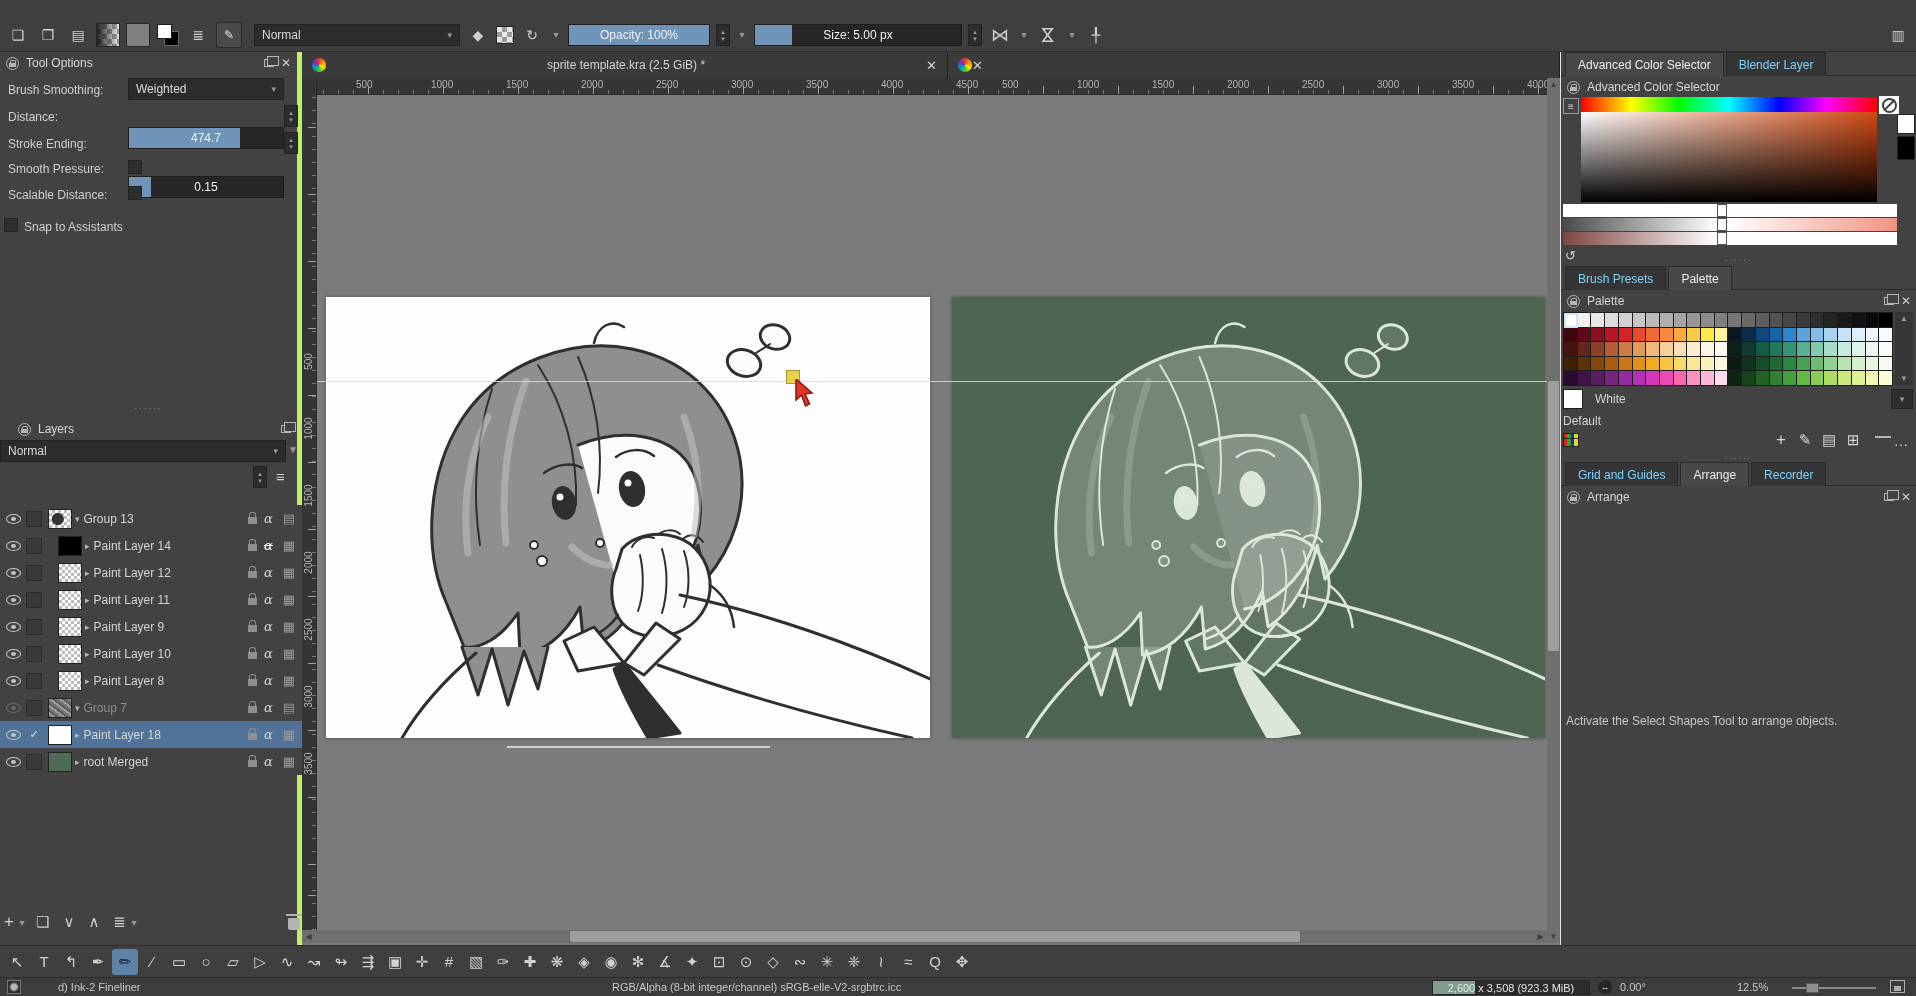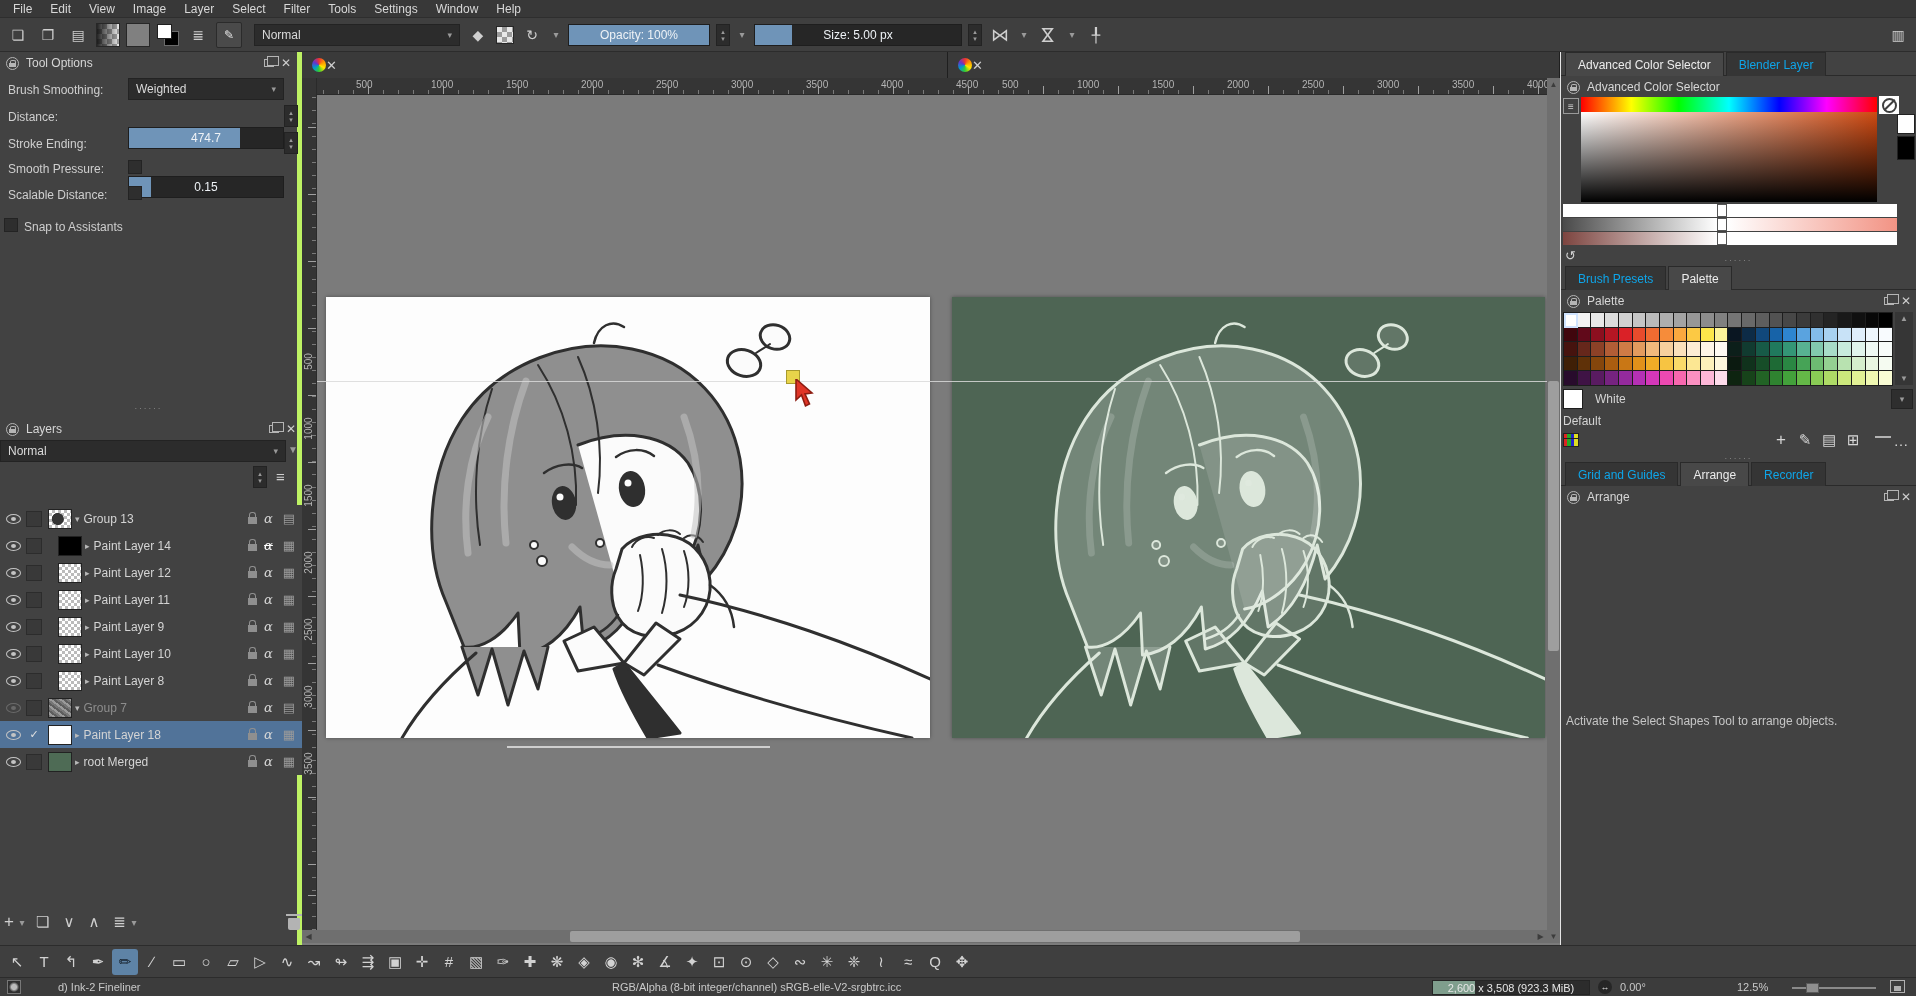--- a/index.html
+++ b/index.html
@@ -89,21 +89,21 @@
 #guide{position:absolute;left:15px;top:329px;width:1230px;height:1px;background:#d9d9d9;opacity:.85}
 #strayline{position:absolute;left:205px;top:694px;width:263px;height:2px;background:#cfcfcf}
 .h-scroll{position:absolute;left:0;top:878px;width:1245px;height:13px;background:#6f6f6f;display:flex;align-items:stretch}
 .v-scroll{position:absolute;left:1245px;top:26px;width:13px;height:865px;background:#6f6f6f;display:flex;flex-direction:column;align-items:stretch}
 .scr{color:#3c3c3c;font-size:8px;width:13px;height:13px;line-height:13px;text-align:center;flex:none}
 .strack{flex:1;position:relative}
 .shandle-h{position:absolute;left:255px;width:730px;top:1px;bottom:1px;background:#9e9e9e;border-radius:2px}
 .shandle-v{position:absolute;top:290px;height:270px;left:1px;right:1px;background:#9e9e9e;border-radius:2px}
 
 .ktabrow{position:absolute;left:0;width:356px;height:24px;display:flex;border-bottom:1px solid #2a2a2a;padding-left:4px}
-.ktab{height:24px;display:flex;align-items:center;padding:0 12px;background:#353535;border:1px solid #2a2a2a;border-bottom:none;color:#0ea5e9;margin-right:2px}
+.ktab{height:24px;display:flex;align-items:center;padding:0 12px;background:#353535;border:1px solid #2a2a2a;border-bottom:none;color:#7dd3fc;margin-right:2px}
 .ktab.active{background:#484848;color:#ececec}
 .noentry{width:15px;height:15px;border:2px solid #3f3f3f;border-radius:50%;position:relative}
 .noentry::after{content:"";position:absolute;left:-2px;top:4.5px;width:15px;height:2px;background:#3f3f3f;transform:rotate(-45deg)}
 .palrow{display:grid;grid-template-columns:repeat(24,1fr);height:14.5px}
 .palsw{border-right:1px solid #1d1d1d;border-bottom:1px solid #1d1d1d}
 .palsw.sel{outline:2px solid #cfe3ff;outline-offset:-2px;z-index:2}
 .pbtn{color:#d6d6d6;font-size:15px;width:24px;text-align:center}
 .minipal{width:16px;height:14px;background:linear-gradient(to right,#d22 0 25%,#2a2 25% 50%,#22c 50% 75%,#dd2 75%);border:1px solid #222;position:relative}
 .minipal::after{content:"";position:absolute;left:0;top:4px;right:0;height:1px;background:#222}
 .chip{width:20px;height:18px;background:#fff;display:flex;align-items:center;justify-content:center}
@@ -118,33 +118,20 @@
 #zoomslider{position:absolute;left:1792px;top:9px;width:84px;height:2px;background:#8a8a8a}
 #zoomhandle{position:absolute;left:14px;top:-4px;width:13px;height:10px;background:#8f8f8f;border:1px solid #5a5a5a}
 .canvasonly{position:absolute;left:1890px;top:2px;width:15px;height:13px;border:1px solid #b0b0b0;display:flex;align-items:flex-end;justify-content:center}
 .canvasonly::after{content:"";width:7px;height:5px;background:#b0b0b0;margin-bottom:1px}
 </style>
 </head>
 <body>
 
 <div id="app">
 
-  <div id="menubar">
-      <span class="menu-item">File</span>
-      <span class="menu-item">Edit</span>
-      <span class="menu-item">View</span>
-      <span class="menu-item">Image</span>
-      <span class="menu-item">Layer</span>
-      <span class="menu-item">Select</span>
-      <span class="menu-item">Filter</span>
-      <span class="menu-item">Tools</span>
-      <span class="menu-item">Settings</span>
-      <span class="menu-item">Window</span>
-      <span class="menu-item">Help</span>
-    </div>
 
   <div id="toolbar">
     <span class="tbtn">❏</span>
     <span class="tbtn">❐</span>
     <span class="tbtn">▤</span>
     <span class="swatchbox gradover"></span>
     <span class="swatchbox" style="background:#808080"></span>
     <span class="fgbg"></span>
     <span class="tbtn">≣</span>
     <span class="editbtn">✎</span>
@@ -215,21 +202,21 @@
       </div>
     <div class="abs" style="left:8px;top:110px"><span class="to-label">Smooth Pressure:</span></div>
     <span class="kcheck abs" style="left:128px;top:108px"></span>
     <div class="abs" style="left:8px;top:136px"><span class="to-label">Scalable Distance:</span></div>
     <span class="kcheck abs" style="left:128px;top:134px"></span>
     <span class="kcheck abs" style="left:4px;top:166px"></span>
     <div class="abs" style="left:24px;top:168px"><span class="to-label">Snap to Assistants</span></div>
 
     <div class="splitter" style="top:352px"></div>
 
-    <div class="docker-title abs" style="left:0;top:366px;width:302px">
+    <div class="docker-title abs" style="left:12px;top:366px;width:302px">
       <span class="dlock"></span>
       <span>Layers</span>
       <span style="flex:1"></span>
       <span class="dfloat"></span>
       <span class="dclose">✕</span>
     </div>
     <div class="combo abs" style="left:0;top:388px;width:286px">
       <span>Normal</span>
         <span class="ccaret">▾</span>
     </div>
@@ -377,20 +364,21 @@
       <span class="caret-btn">▾</span>
       <span style="flex:1"></span>
       <span class="trash"></span>
     </div>
   </div>
 
   <div id="canvas-region">
     <div class="tabsbar">
       <div class="doc-tab" style="width:646px">
         <span class="kicon"></span>
+        <span class="title">sprite template.kra (2.5 GiB) *</span>
         <span class="tclose">✕</span>
       </div>
       <div class="doc-tab" style="width:612px">
         <span class="kicon"></span>
         <span class="tclose">✕</span>
       </div>
     </div>
 
     <div id="ruler-top">
         <span class="ruler-num" style="left: 54px;">500</span>

